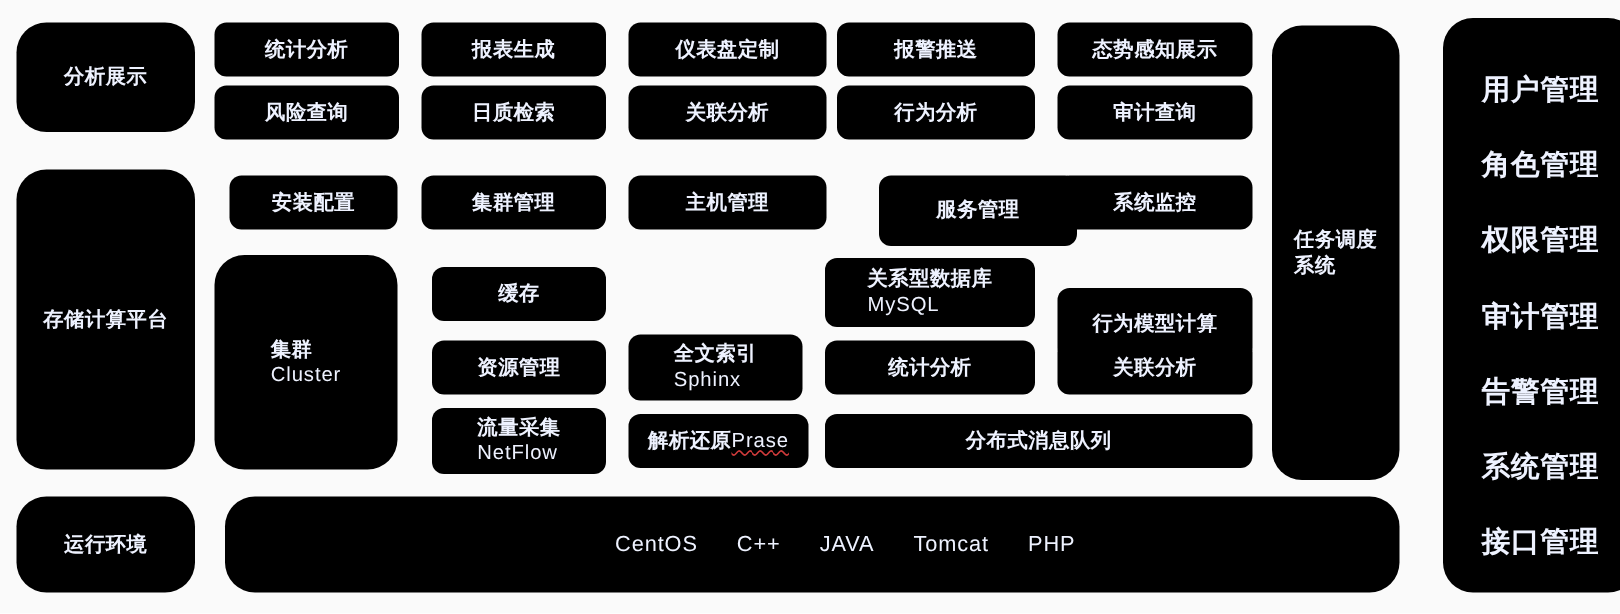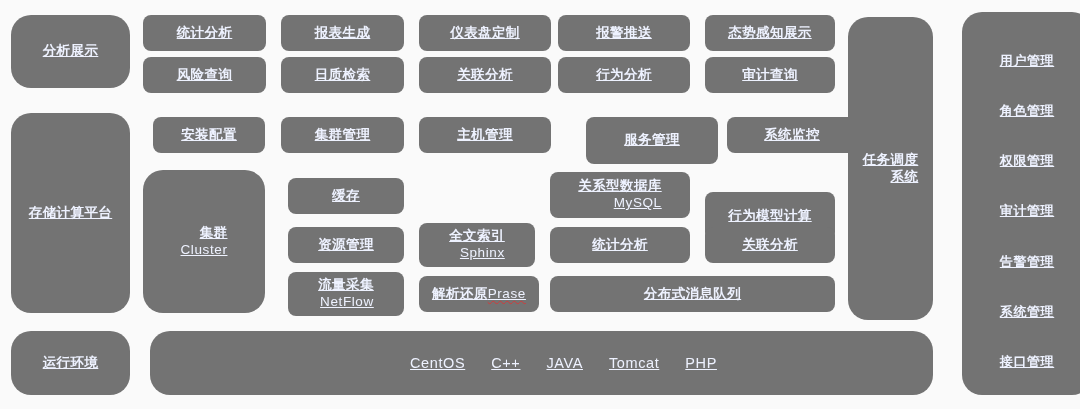--- a/index.html
+++ b/index.html
@@ -10,35 +10,34 @@
   #canvas {
     position: relative;
     width: 1080px;
     height: 409px;
     background: #fafafa;
     font-family: "Liberation Sans", "DejaVu Sans", sans-serif;
     overflow: hidden;
   }
   .box {
     position: absolute;
-    background: #737373;
+    background: #000000;
     color: #eef2ff;
     border-radius: 9px;
     display: flex;
     align-items: center;
     justify-content: center;
-    text-align: right;
+    text-align: left;
     font-size: 13.5px;
     font-weight: 600;
     letter-spacing: 0.4px;
     line-height: 1.25;
     box-sizing: border-box;
     padding: 2px 4px;
     text-rendering: optimizeLegibility;
-    text-decoration: underline;
   }
   .box.tall { border-radius: 20px; }
   .box.pill { border-radius: 8px; }
   .box .two-line { display: block; }
   .box .ln { display: block; }
   .lat { font-family: "Liberation Sans", "DejaVu Sans", sans-serif; font-weight: 500; letter-spacing: 0.6px; }
   .spell {
     text-decoration: underline;
     text-decoration-style: wavy;
     text-decoration-color: #d03a3a;
@@ -57,21 +56,21 @@
   .mgmt-col {
     position: absolute;
     display: flex;
     flex-direction: column;
     align-items: center;
     justify-content: space-around;
     box-sizing: border-box;
     padding: 16px 0;
   }
   .mgmt-item {
-    font-size: 13px;
+    font-size: 19px;
     font-weight: 600;
     letter-spacing: 0.6px;
     color: #eef2ff;
     margin-top: 16px;
   }
 </style>
 </head>
 <body>
 
 <div id="canvas">
@@ -125,21 +124,21 @@
   </div>
   <div class="box pill" style="left:281px; top:117px; width:123px; height:36px;">
     <span>集群管理</span>
   </div>
   <div class="box pill" style="left:419px; top:117px; width:132px; height:36px;">
     <span>主机管理</span>
   </div>
   <div class="box pill" style="left:586px; top:117px; width:132px; height:47px;">
     <span>服务管理</span>
   </div>
-  <div class="box pill" style="left:727px; top:117px; width:130px; height:36px;">
+  <div class="box pill" style="left:705px; top:117px; width:130px; height:36px;">
     <span>系统监控</span>
   </div>
 
   <div class="box tall" style="left:143px; top:170px; width:122px; height:143px;">
     <span class="two-line">
       <span class="ln">集群</span>
       <span class="ln lat">Cluster</span>
     </span>
   </div>
 

